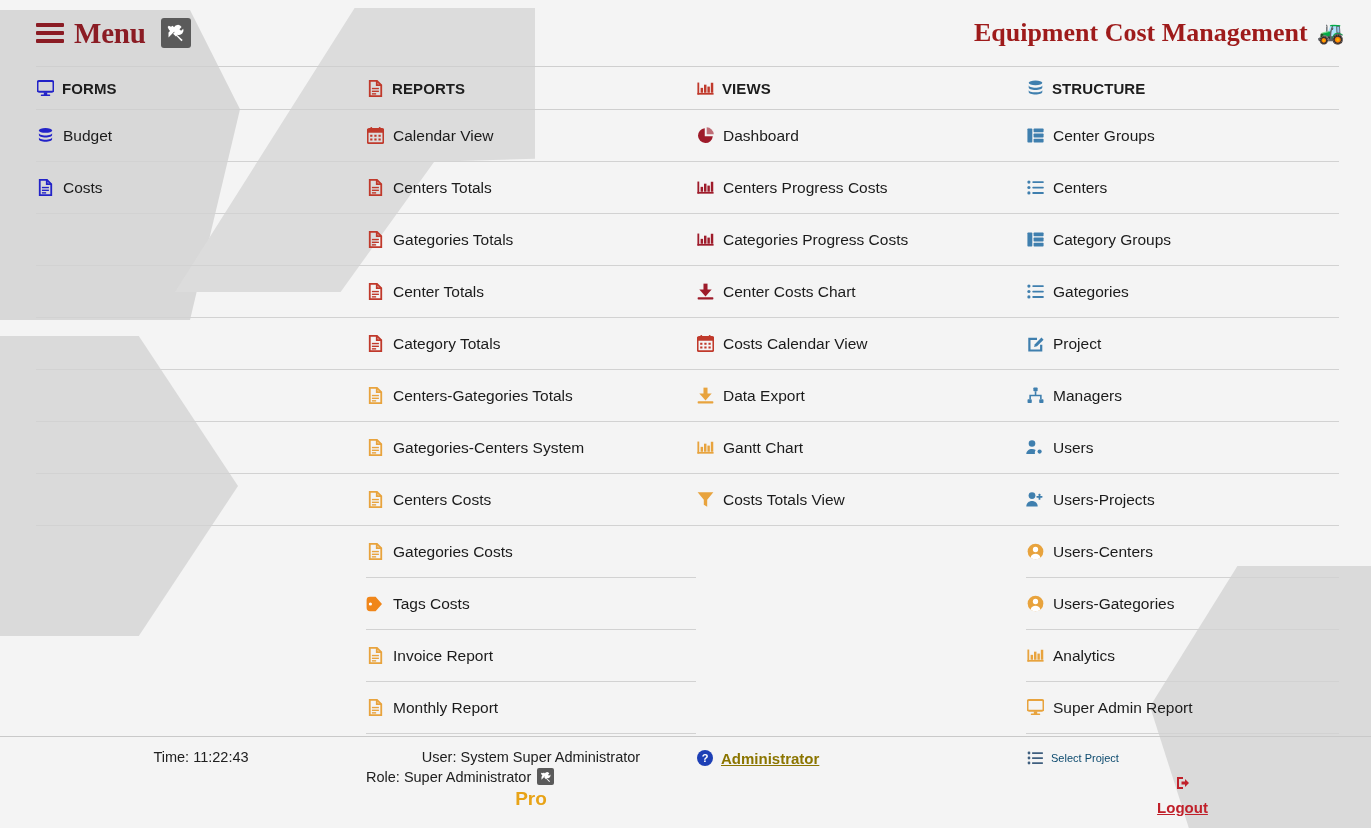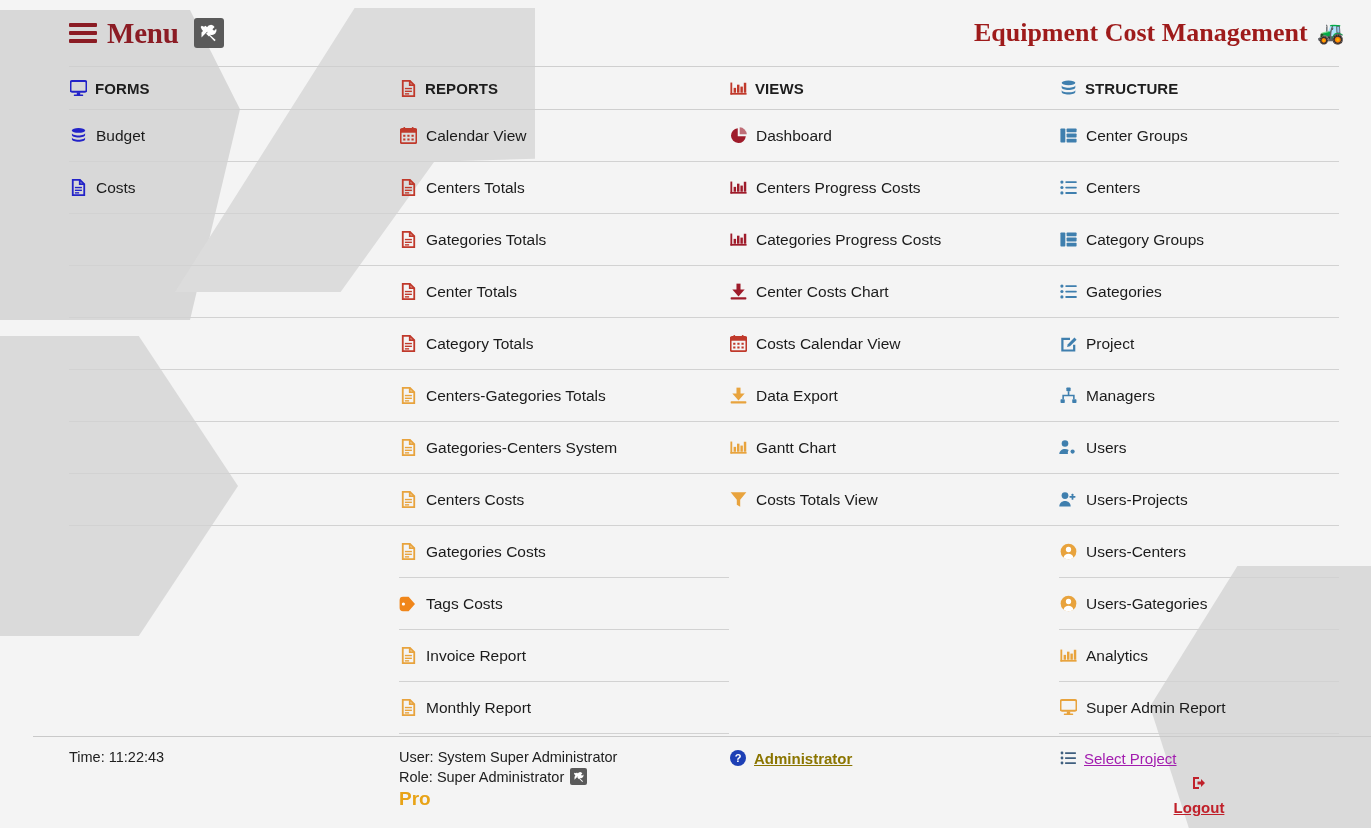--- a/index.html
+++ b/index.html
@@ -9,21 +9,20 @@
     overflow: hidden;
     background: #f4f4f4;
     font-family: "Liberation Sans", sans-serif;
   }
   #app {
     position: relative;
     width: 1371px;
     height: 828px;
     background: #f4f4f4;
     overflow: hidden;
-    padding-left: 33px;
   }
 
   
   .deco {
     position: absolute;
     background: #d6d6d6;
     z-index: 0;
     pointer-events: none;
   }
   .deco-a {            
@@ -149,36 +148,37 @@
   .footer {
     position: relative;
     z-index: 2;
     display: grid;
     grid-template-columns: 330px 330px 330px 1fr;
     padding: 12px 32px 0 36px;
     border-top: 1px solid #c9c9c9;
     margin-top: 2px;
     font-size: 14.5px;
     color: #202020;
+    text-align: center;
   }
   .footer .fcol { display: flex; flex-direction: column; gap: 3px; }
   .pro { color: #e8a317; font-weight: bold; font-size: 19px; }
   .role-line { display: flex; align-items: center; gap: 6px; }
   .mini-badge {
     width: 17px; height: 17px; background: #5a5a5a; border-radius: 2px;
     display: inline-flex; align-items: center; justify-content: center;
   }
   .doc-link {
     display: flex; align-items: center; gap: 7px;
     color: #8b7500; font-weight: bold; text-decoration: underline;
     cursor: pointer; font-size: 15px;
   }
   .sp-link {
     display: flex; align-items: center; gap: 7px;
-    color: #a21caf; text-decoration: underline; cursor: pointer; font-size: 15px;
+    color: #0c4a6e; cursor: pointer; font-size: 11px;
   }
   .logout-link {
     display: flex; align-items: center; gap: 7px;
     color: #c0202a; font-weight: bold; text-decoration: underline;
     cursor: pointer; font-size: 15px; margin-top: 4px; flex-direction: column;
   }
 </style>
 </head>
 <body>
 

